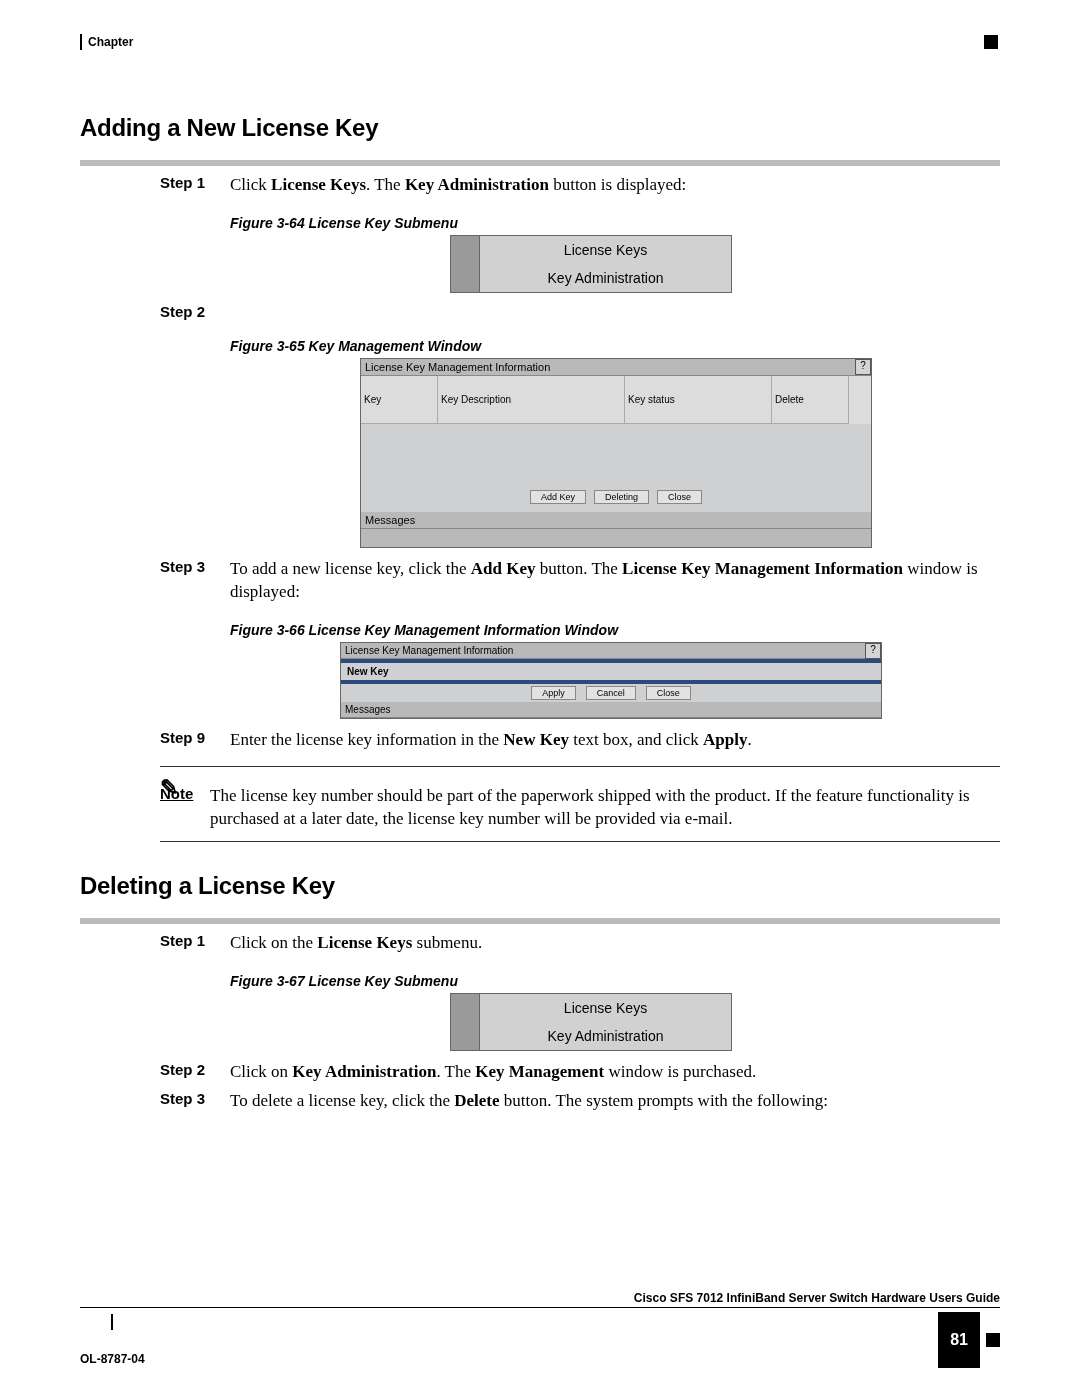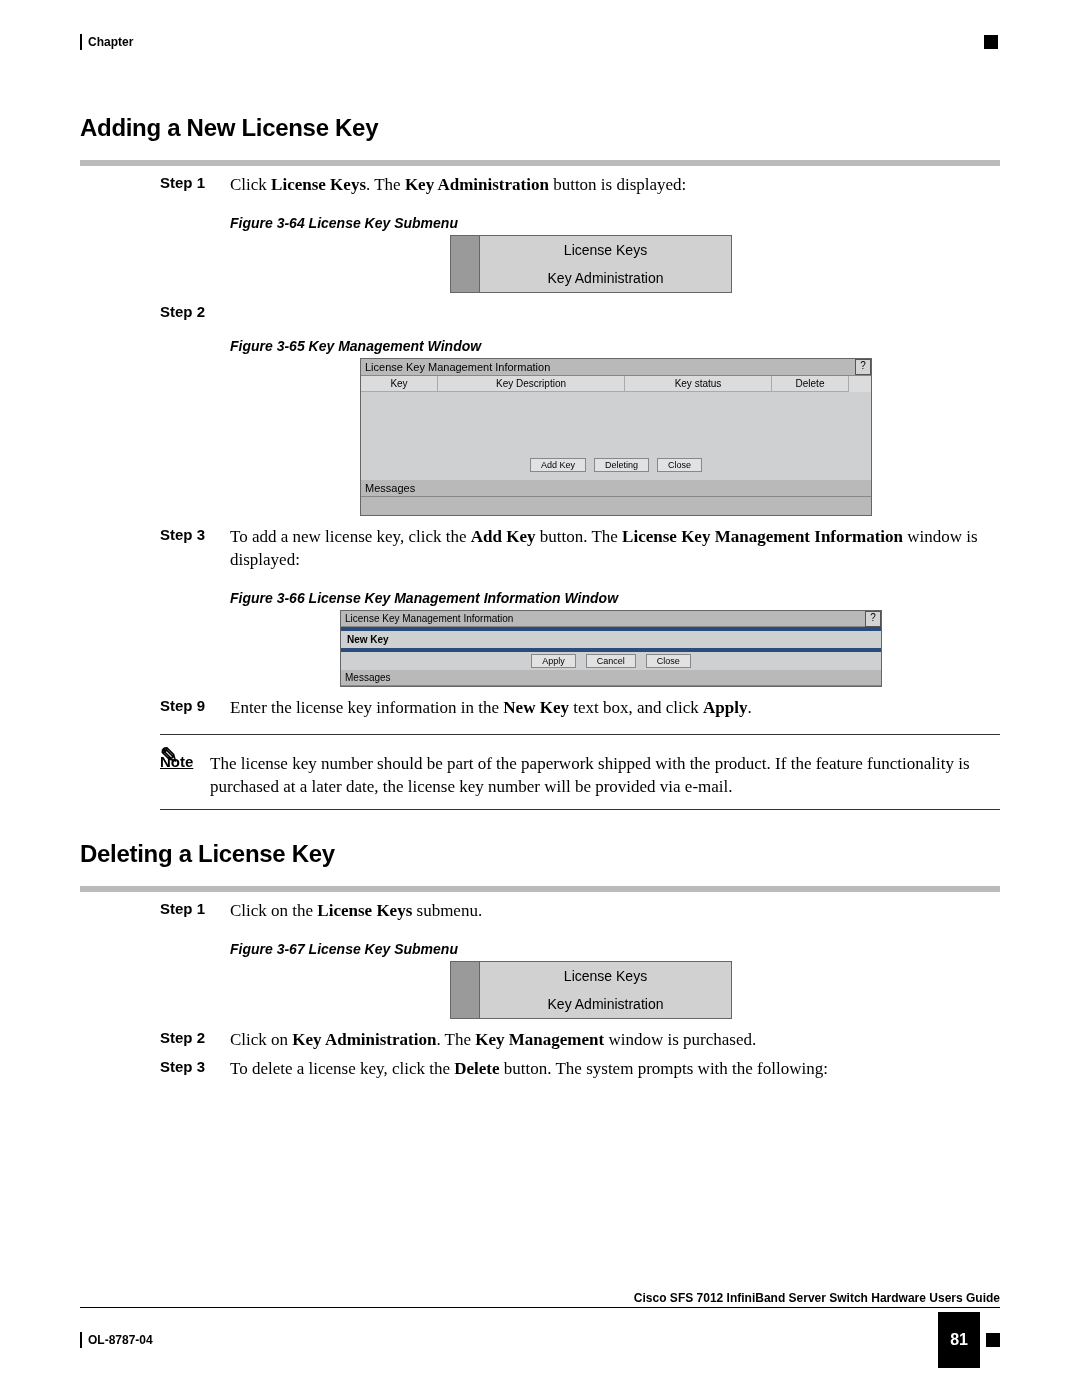--- a/index.html
+++ b/index.html
@@ -155,22 +155,21 @@
     border-bottom:1px solid #888;
   }
   .fig-km .tbl-head {
     display:flex;
     background:#dcdcdc;
     font-size:10px;
   }
   .fig-km .tbl-head > div {
     border-right:1px solid #aaa;
     border-bottom:1px solid #aaa;
-    padding:2px 3px;
-    text-align:center;
+    padding:18px 3px;
   }
   .fig-km .c1 { width:70px;}
   .fig-km .c2 { width:180px;}
   .fig-km .c3 { width:140px;}
   .fig-km .c4 { width:70px;}
   .fig-km .body {
     height:62px;
     background:#cfd0d1;
   }
   .fig-km .btnrow {
@@ -243,24 +242,25 @@
   }
   .footer-bottom {
     display:flex;
     justify-content:space-between;
     align-items:center;
     padding-top:4px;
   }
   .footer-left {
     display:flex;
     align-items:center;
-    gap:6px;
+    gap:22px;
     font-family: Arial, Helvetica, sans-serif;
     font-size:12px;
     font-weight:bold;
+    flex-direction:column;
   }
   .page-no {
     background:#000;
     color:#ffffff;
     font-family: Arial, Helvetica, sans-serif;
     font-weight:bold;
     font-size:16px;
     padding:19px 12px;
   }
   .corner-end {

